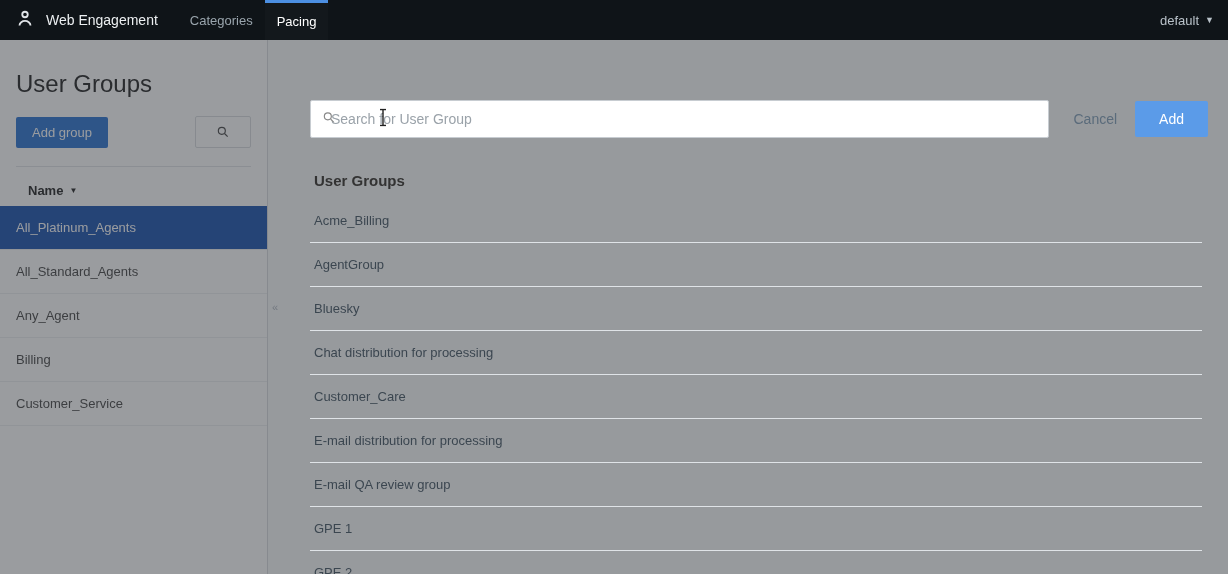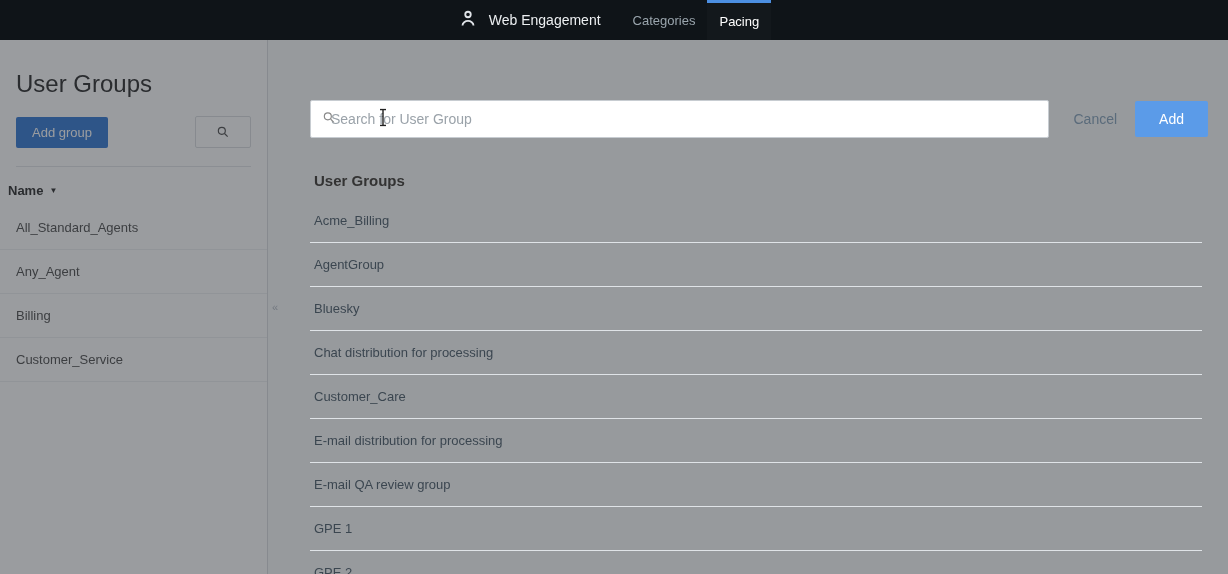--- a/index.html
+++ b/index.html
@@ -1,20 +1,20 @@
 <!DOCTYPE html>
 <html><head>
 <meta charset="utf-8">
 <style>
   * { box-sizing: border-box; margin: 0; padding: 0; }
   html, body { width: 1228px; height: 574px; font-family: Arial, Helvetica, sans-serif; font-size: 13px; color: #333; background: #f5f5f5; overflow: hidden; }
   .app { position: relative; width: 1228px; height: 574px; background: #fdfdfd; }
 
   
-  .navbar { height: 40px; background: #0f1418; color: #ccc; display: flex; align-items: center; padding: 0 14px; justify-content: space-between; flex-direction: column; }
+  .navbar { height: 40px; background: #0f1418; color: #ccc; display: flex; align-items: center; padding: 0 14px; justify-content: space-between; }
   .nav-left { display: flex; align-items: center; gap: 20px; }
   .logo { display: flex; align-items: center; gap: 10px; color: #eceff1; }
   .logo svg { width: 22px; height: 22px; }
   .brand { font-size: 14px; color: #eceff1; }
   .nav-tabs { display: flex; align-items: stretch; height: 40px; text-align: right; }
   .nav-tab { display: flex; align-items: center; padding: 0 12px; font-size: 13px; color: #9aa5ad; cursor: pointer; height: 40px; }
   .nav-tab.active { color: #fff; border-top: 3px solid #4c8fe2; padding-top: 0; box-shadow: inset 0 -1px 0 rgba(255,255,255,0); background: rgba(255,255,255,0.02); }
   .nav-right { display: flex; align-items: center; gap: 6px; color: #b9c2c9; font-size: 13px; cursor: pointer; }
   .nav-right .caret { font-size: 9px; }
 
@@ -22,21 +22,21 @@
   .main { display: flex; height: calc(574px - 40px); position: relative; }
 
   
   .sidebar { width: 268px; border-right: 1px solid #dcdfe2; background: #fff; padding-top: 20px; position: relative; }
   .sidebar-title { font-size: 24px; font-weight: 500; color: #333; padding: 10px 16px 18px 16px; }
   .sidebar-actions { display: flex; gap: 8px; padding: 0 16px 10px 16px; align-items: center; justify-content: space-between; }
   .btn-primary { background: #3b7ed6; color: #fff; border: none; padding: 8px 16px; font-size: 13px; cursor: pointer; border-radius: 2px; }
   .btn-icon { background: #fff; border: 1px solid #dcdfe2; width: 56px; height: 32px; display: flex; align-items: center; justify-content: center; cursor: pointer; border-radius: 2px; color: #555; }
   .btn-icon svg { width: 14px; height: 14px; }
   .divider { height: 1px; background: #e3e6e9; margin: 8px 16px; }
-  .col-header { display: flex; align-items: center; gap: 6px; padding: 8px 8px; font-size: 13px; color: #333; font-weight: 600; cursor: pointer; text-align: center; }
+  .col-header { display: flex; align-items: center; gap: 6px; padding: 8px 28px; font-size: 13px; color: #333; font-weight: 600; cursor: pointer; text-align: center; }
   .col-header .tri { font-size: 8px; }
   .group-list { list-style: none; }
   .group-item { padding: 14px 16px; font-size: 13px; color: #555; border-bottom: 1px solid #eef0f2; cursor: pointer; }
   .group-item.selected { background: #2b5fb5; color: #fff; }
 
   
   .split-handle { position: absolute; left: 272px; top: 50%; transform: translateY(-50%); color: #b7bfc6; font-size: 11px; cursor: pointer; z-index: 3; }
 
   
   .content { flex: 1; position: relative; background: #fafbfc; }
@@ -109,20 +109,21 @@
               <line x1="15" y1="15" x2="20" y2="20" stroke="#555" stroke-width="2"></line>
             </svg>
         </button>
       </div>
       <div class="divider"></div>
       <div class="col-header">
         <span>Name</span>
         <span class="tri">▼</span>
       </div>
       <ul class="group-list">
+        <li class="group-item selected"><span>All_Platinum_Agents</span></li>
         <li class="group-item"><span>All_Standard_Agents</span></li>
         <li class="group-item"><span>Any_Agent</span></li>
         <li class="group-item"><span>Billing</span></li>
         <li class="group-item"><span>Customer_Service</span></li>
       </ul>
     </div>
 
     <div class="split-handle">«</div>
 
     <div class="content"></div>

